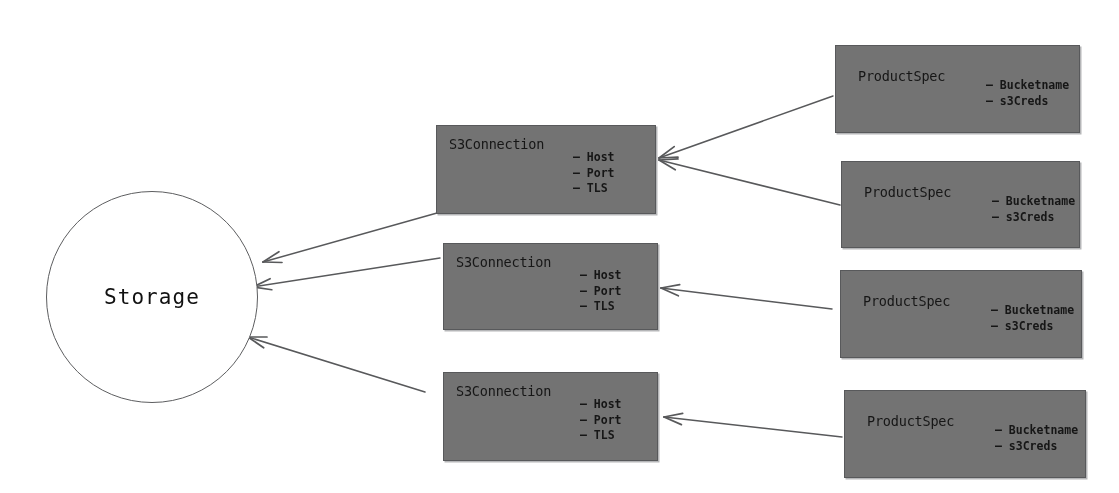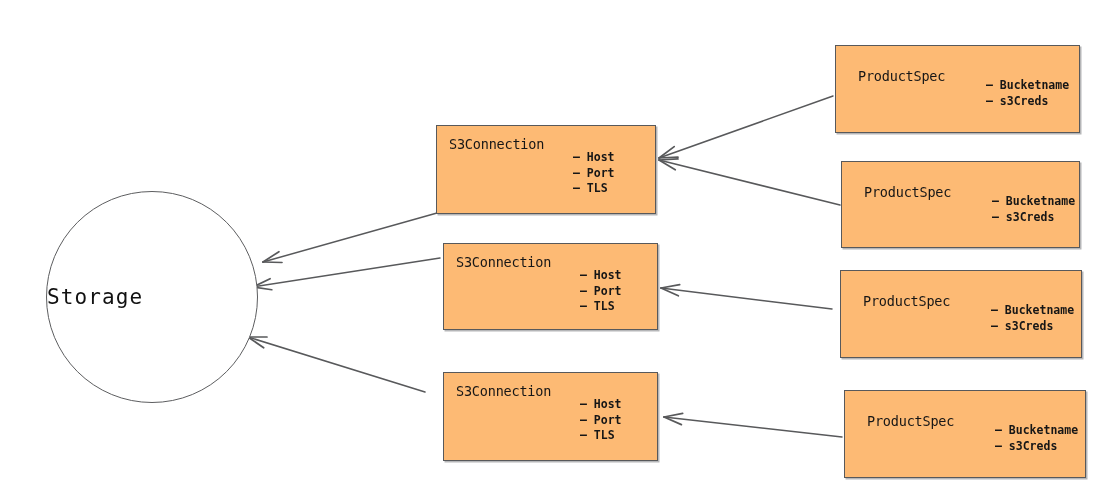--- a/index.html
+++ b/index.html
@@ -19,21 +19,21 @@
     position: absolute;
     left: 0;
     top: 0;
     width: 1119px;
     height: 493px;
     pointer-events: none;
   }
   .node-box {
     position: absolute;
     box-sizing: border-box;
-    background: #fdba74;
+    background: #737373;
     border: 1.6px solid #58595b;
     box-shadow: 1.5px 1.5px 0 rgba(120,122,125,0.55);
   }
   .node-title {
     position: absolute;
     font-size: 13.5px;
     color: #161616;
     letter-spacing: -0.2px;
     white-space: nowrap;
     font-weight: 500;
@@ -48,21 +48,21 @@
   }
   .attr-row { display: block; font-weight: bold; }
   .circle-node {
     position: absolute;
     box-sizing: border-box;
     border-radius: 50%;
     border: 1.7px solid #5d5e60;
     background: #ffffff;
     display: flex;
     align-items: center;
-    justify-content: flex-start;
+    justify-content: center;
   }
   .circle-label {
     font-size: 21px;
     color: #111111;
     letter-spacing: 1.1px;
     font-weight: 500;
   }
 </style>
 </head>
 <body>

